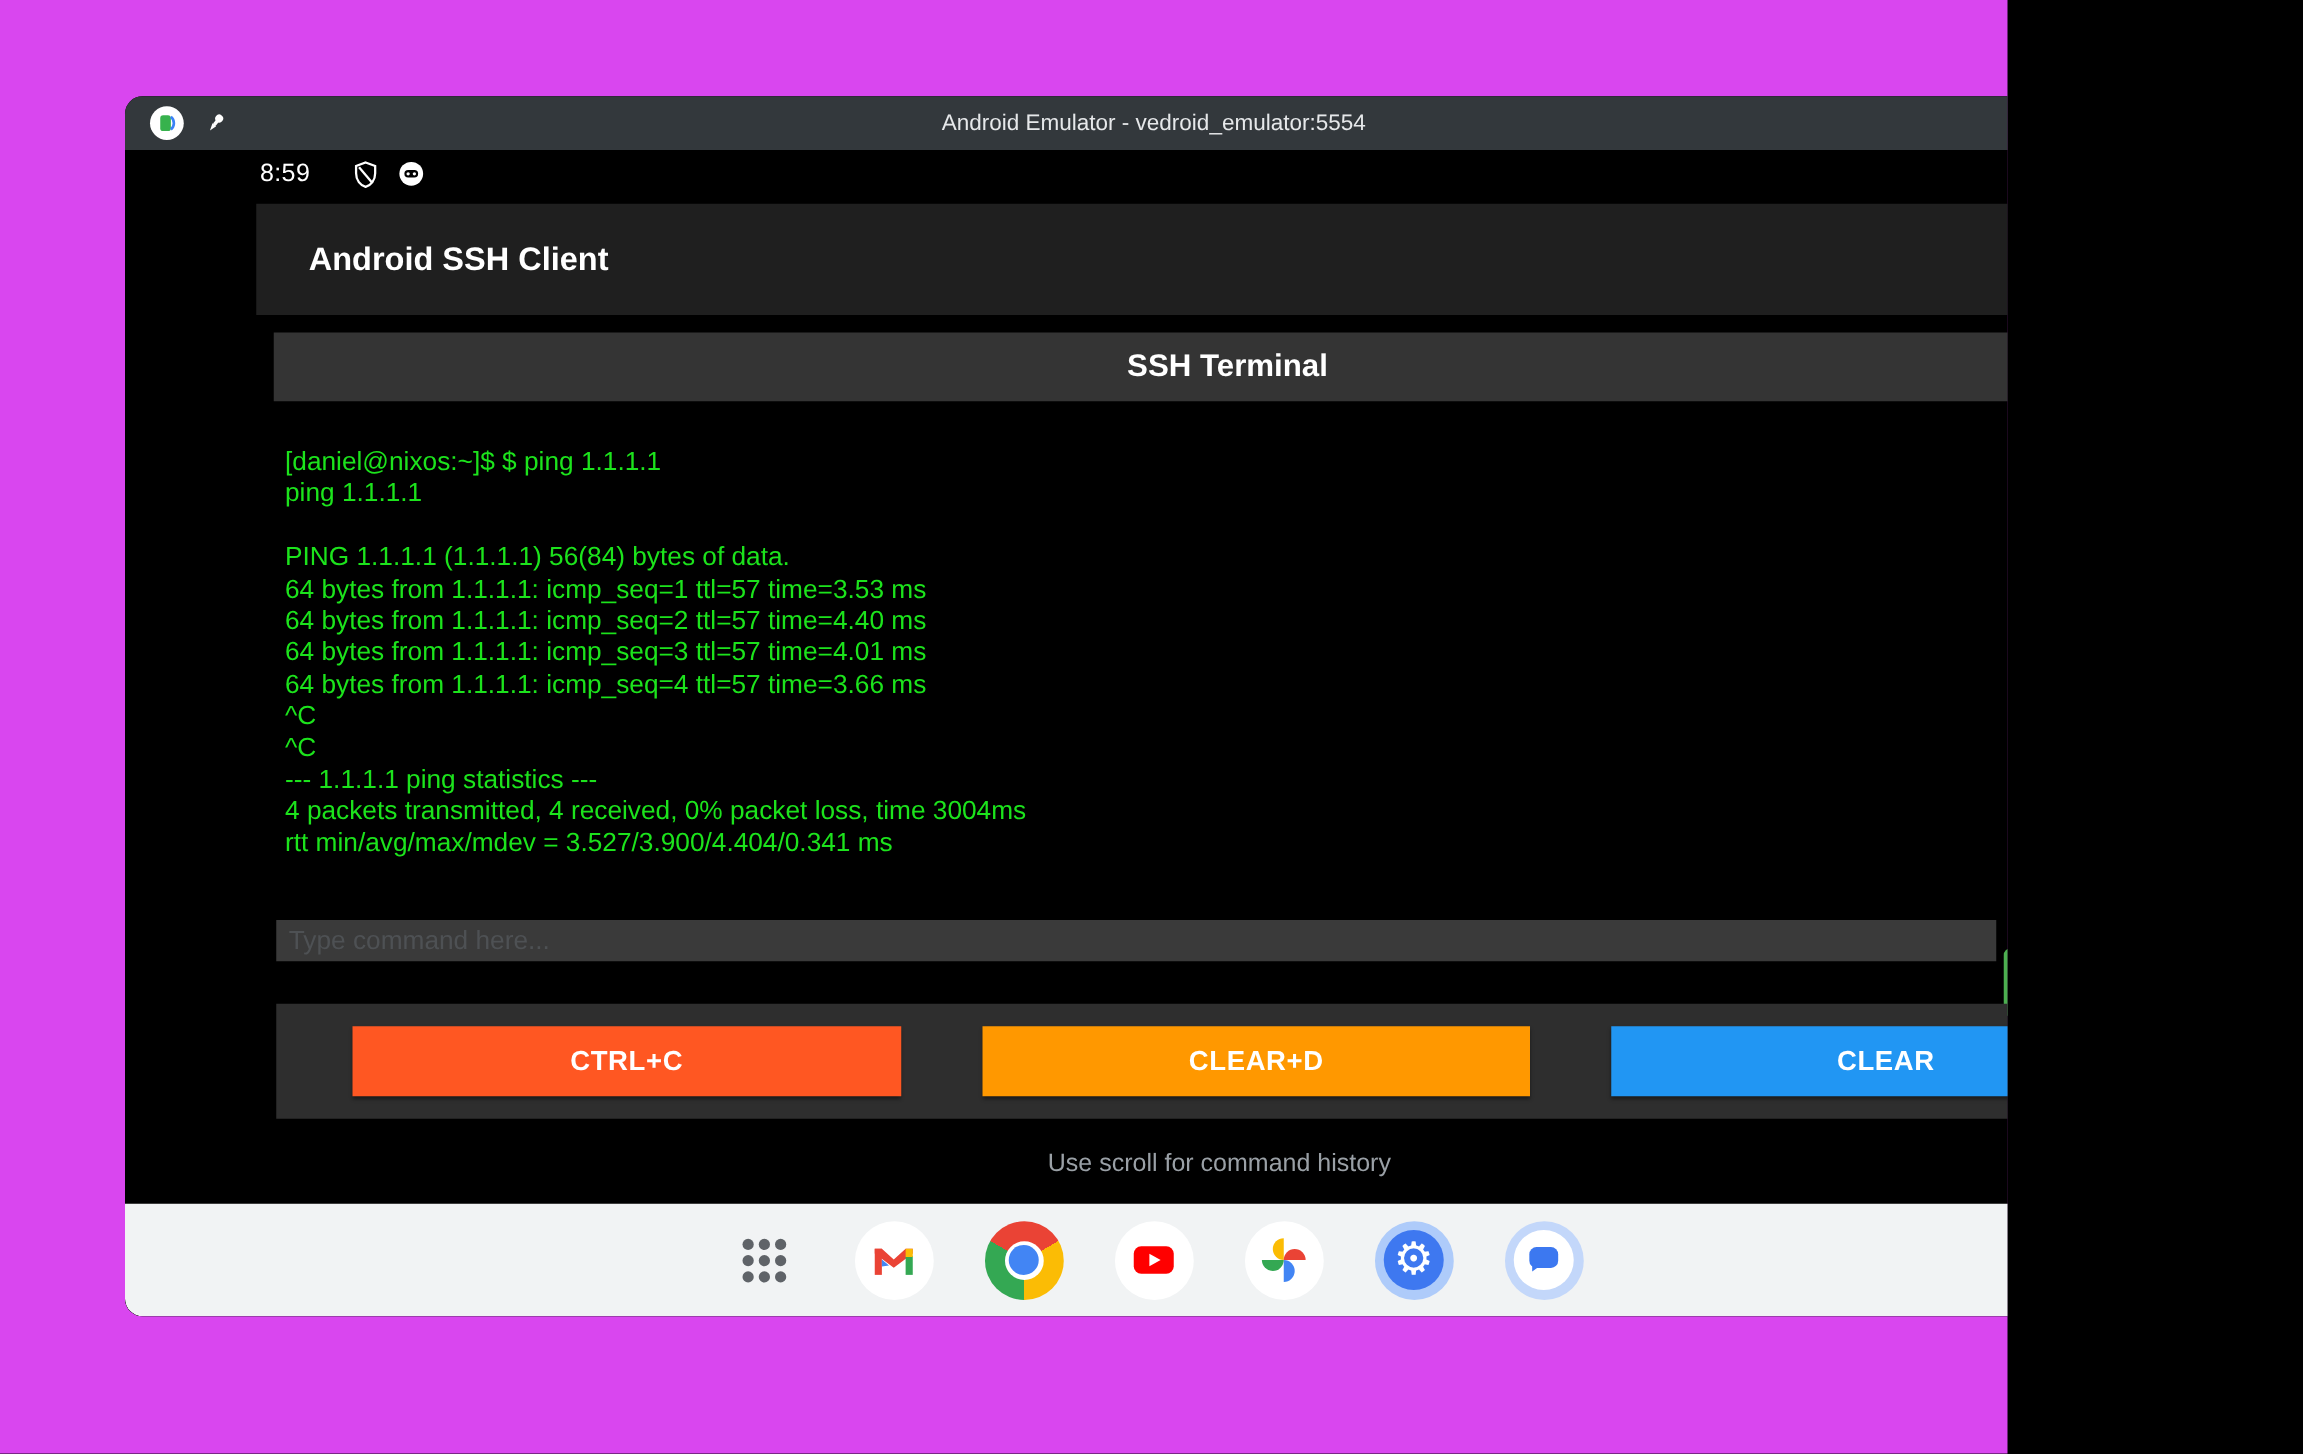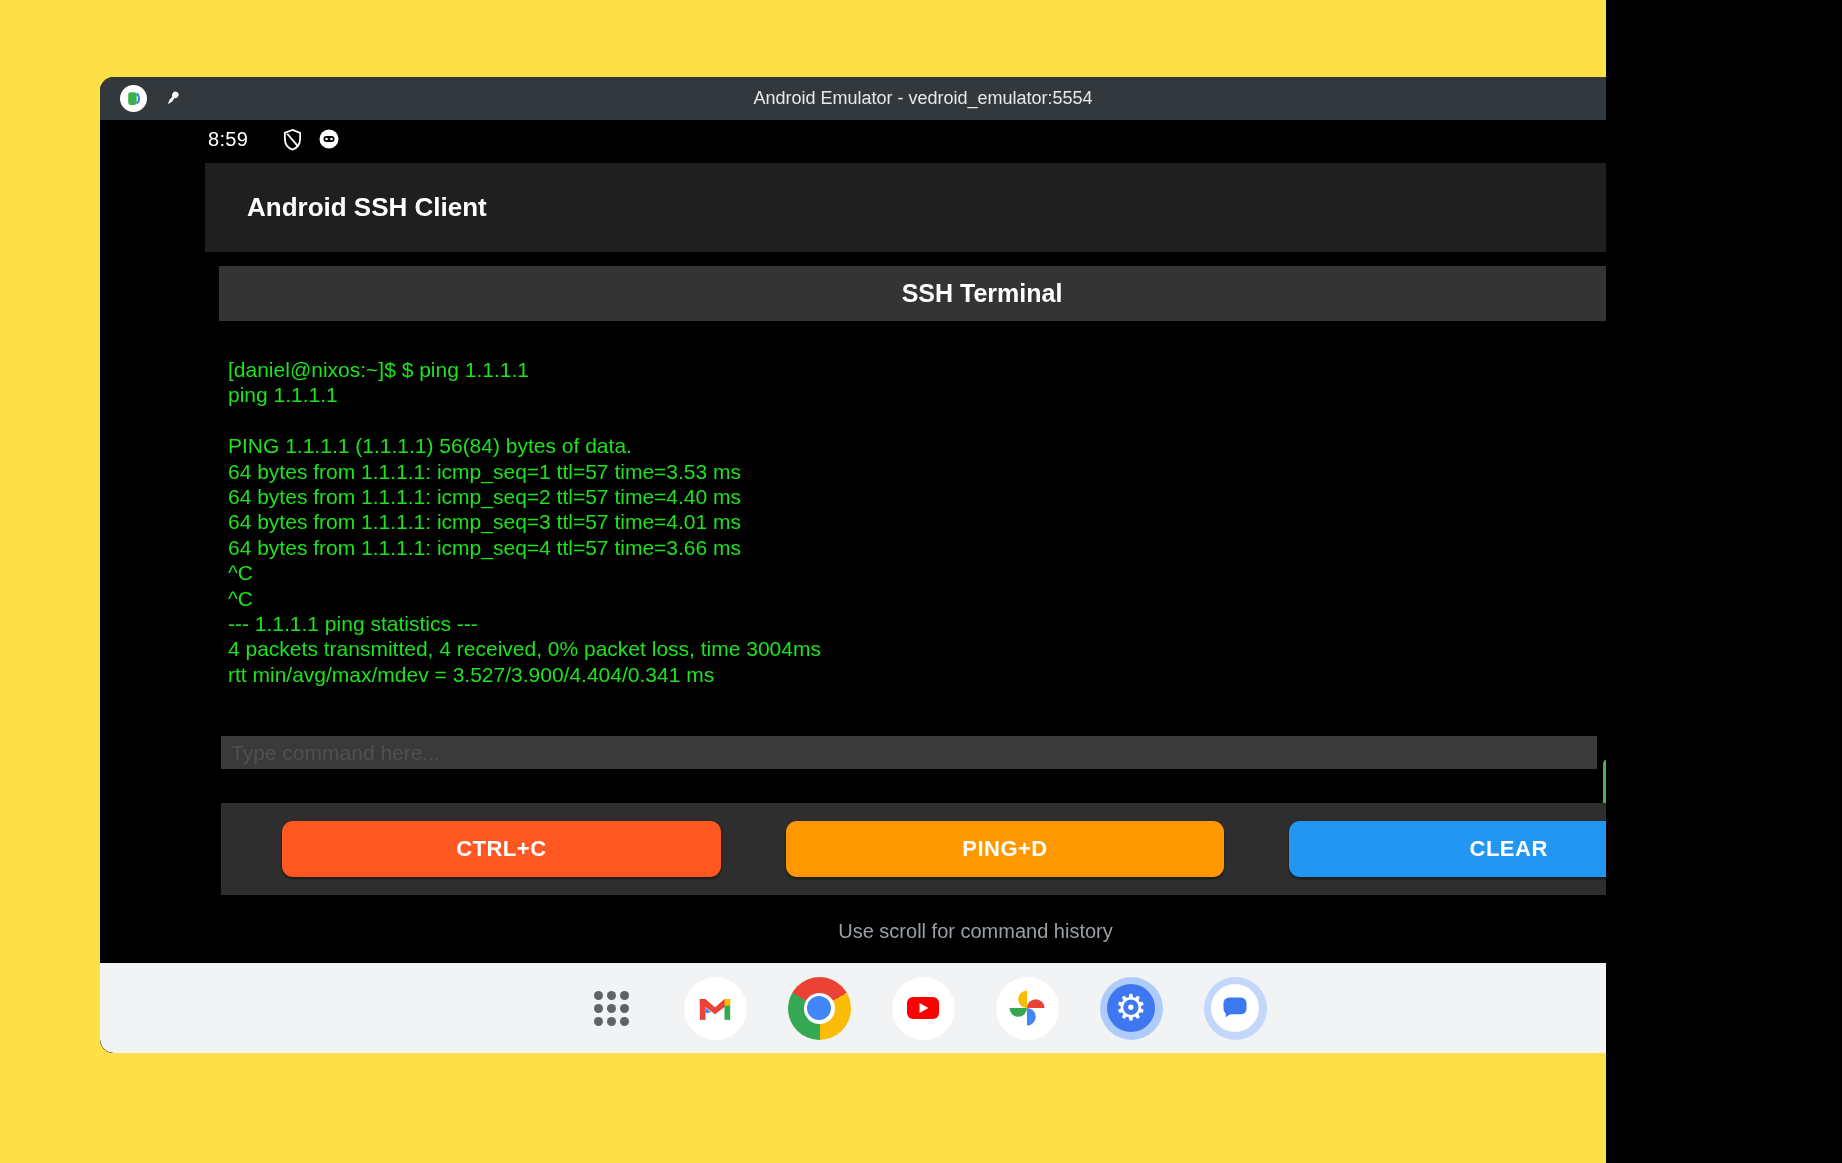--- a/index.html
+++ b/index.html
@@ -1,16 +1,16 @@
 <!DOCTYPE html>
 <html><head>
 <meta charset="utf-8">
 <style>
   html,body{margin:0;padding:0;background:#000;}
-  .stage{position:relative;width:1606px;height:1163px;background:#fde047;overflow:hidden;
+  .stage{position:relative;width:1606px;height:1163px;background:#d946ef;overflow:hidden;
          font-family:"Liberation Sans",sans-serif;}
   
   .window{position:absolute;left:100px;top:77px;width:1646px;height:976px;
           background:#000;border-radius:14px;overflow:hidden;}
   .titlebar{position:absolute;left:0;top:0;right:0;height:43px;background:#33383C;
             display:flex;align-items:center;padding:0 20px;box-sizing:border-box;}
   .win-icon{width:27px;height:27px;border-radius:50%;background:#fff;display:flex;
             align-items:center;justify-content:center;flex:0 0 auto;}
   .pin{margin-left:16px;display:flex;align-items:center;}
   .titlebar-title{position:absolute;left:50%;transform:translateX(-50%);
@@ -38,21 +38,21 @@
              background:#3A3A3A;border:none;outline:none;box-sizing:border-box;
              padding:0 10px;color:#ddd;font-size:21px;font-family:"Liberation Sans",sans-serif;}
   .cmd-input::placeholder{color:#4E5154;opacity:1;}
   .send-btn{position:absolute;left:1503px;top:603px;width:119px;height:54px;
             background:#4CAF50;border:none;border-radius:5px;color:#fff;
             font-size:22px;font-weight:bold;letter-spacing:.5px;
             font-family:"Liberation Sans",sans-serif;margin-top:36px;}
   .btn-strip{position:absolute;left:121px;width:1525px;top:683px;height:92px;
              background:#2E2E2E;display:flex;align-items:center;gap:22px;
              padding:0 18px;box-sizing:border-box;}
-  .strip-btn{flex:1;height:56px;border:none;border-radius:11px;color:#fff;
+  .strip-btn{flex:1;height:56px;border:none;border-radius:0;color:#fff;
              font-size:22px;font-weight:bold;letter-spacing:.5px;
              font-family:"Liberation Sans",sans-serif;box-shadow:0 2px 3px rgba(0,0,0,.45);margin-left:43px;}
   .btn-ctrlc{background:#FF5722;}
   .btn-ctrld{background:#FF9800;}
   .btn-clear{background:#2196F3;}
   .hint{position:absolute;left:105px;width:1541px;top:800px;text-align:center;
         color:#9AA0A6;font-size:20px;}
   
   .dock{position:absolute;left:0;right:0;bottom:0;height:90px;background:#F1F3F4;
         border-radius:0 0 14px 14px;display:flex;align-items:center;
@@ -148,21 +148,21 @@
         <span class="term-title">SSH Terminal</span>
       </div>
 
       <div class="term-out"><div>[daniel@nixos:~]$ $ ping 1.1.1.1</div><div>ping 1.1.1.1</div><div>&nbsp;</div><div>PING 1.1.1.1 (1.1.1.1) 56(84) bytes of data.</div><div>64 bytes from 1.1.1.1: icmp_seq=1 ttl=57 time=3.53 ms</div><div>64 bytes from 1.1.1.1: icmp_seq=2 ttl=57 time=4.40 ms</div><div>64 bytes from 1.1.1.1: icmp_seq=3 ttl=57 time=4.01 ms</div><div>64 bytes from 1.1.1.1: icmp_seq=4 ttl=57 time=3.66 ms</div><div>^C</div><div>^C</div><div>--- 1.1.1.1 ping statistics ---</div><div>4 packets transmitted, 4 received, 0% packet loss, time 3004ms</div><div>rtt min/avg/max/mdev = 3.527/3.900/4.404/0.341 ms</div></div>
 
       <input class="cmd-input" type="text" placeholder="Type command here..." style="">
       <button class="send-btn">SEND</button>
 
       <div class="btn-strip">
         <button class="strip-btn btn-ctrlc">CTRL+C</button>
-        <button class="strip-btn btn-ctrld">PING+D</button>
+        <button class="strip-btn btn-ctrld">CLEAR+D</button>
         <button class="strip-btn btn-clear">CLEAR</button>
       </div>
 
       <div class="hint">Use scroll for command history</div>
 
       <div class="dock">
         <div class="dock-icon">
           <span class="grid-dots">
             <i></i>
               <i></i>

